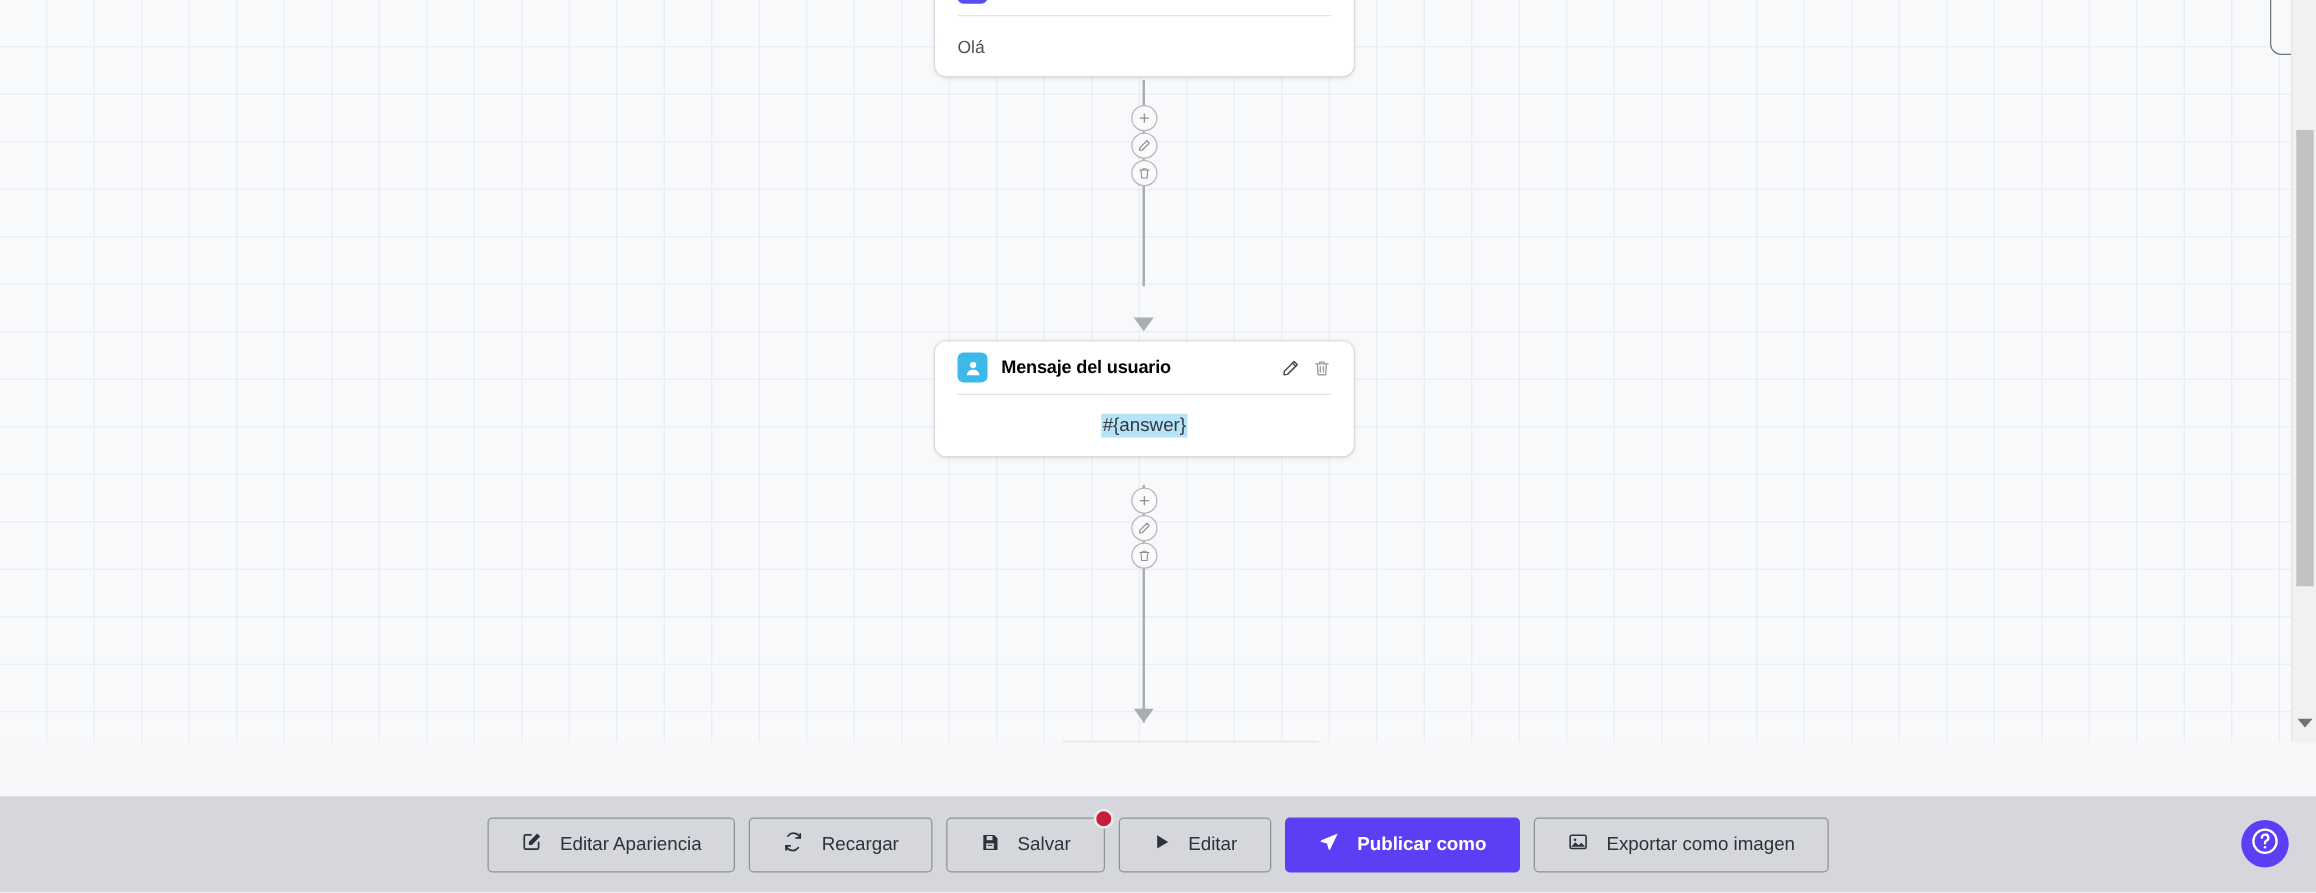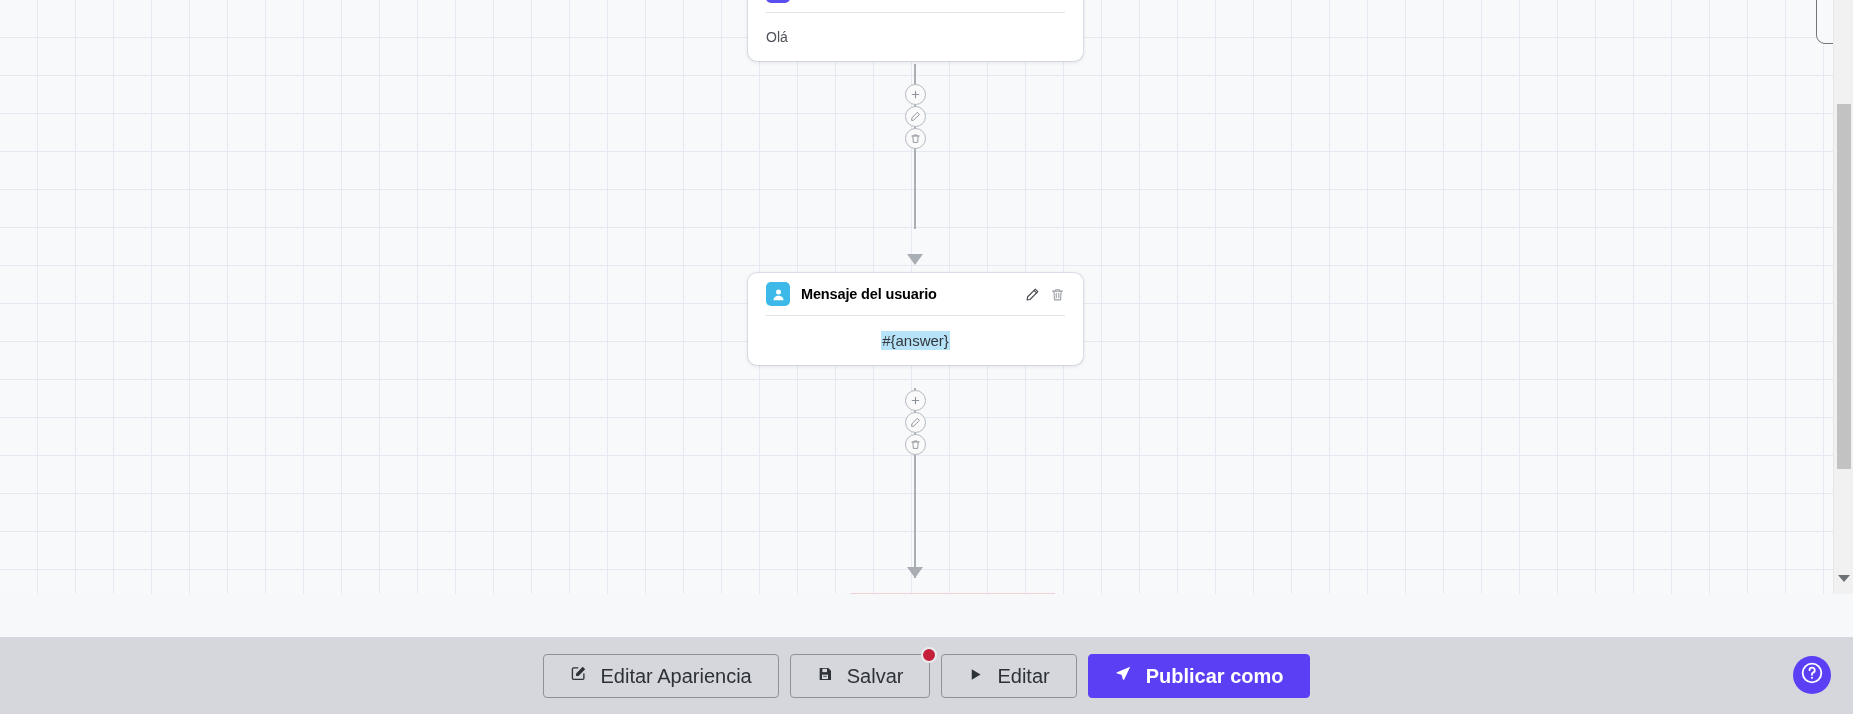--- a/index.html
+++ b/index.html
@@ -195,21 +195,21 @@
     height: 44px;
     min-width: 118px;
     padding: 0 26px;
     background: #d5d7dc;
     border: 1px solid #8f9298;
     border-radius: 4px;
     display: flex;
     align-items: center;
     justify-content: center;
     gap: 14px;
-    font-size: 20px;
+    font-size: 15px;
     color: #2d3138;
     cursor: pointer;
     white-space: nowrap;
   }
   .tbtn.primary {
     background: #5b3ff5;
     border-color: #5b3ff5;
     color: #ffffff;
     font-weight: bold;
   }
@@ -347,20 +347,29 @@
     <div class="tbtn">
       <span>
         <svg width="17" height="17" viewBox="0 0 24 24" fill="none" stroke="#2d3138" stroke-width="1.9" stroke-linecap="round" stroke-linejoin="round">
           <path d="M11 4H5a1.6 1.6 0 0 0-1.6 1.6v13A1.6 1.6 0 0 0 5 20.2h13a1.6 1.6 0 0 0 1.6-1.6v-6"></path>
           <path d="M18 2.6l3.4 3.4L12 15.4H8.6V12z" fill="#2d3138" stroke="none"></path>
         </svg>
       </span>
       <span class="tbtn-label">Editar Apariencia</span>
     </div>
 
+    <div class="tbtn">
+      <span>
+        <svg width="17" height="17" viewBox="0 0 24 24" fill="none" stroke="#2d3138" stroke-width="2" stroke-linecap="round" stroke-linejoin="round">
+          <path d="M20 7.5a8 8 0 0 0-13.8-2.2M4 16.5a8 8 0 0 0 13.8 2.2"></path>
+          <path d="M20 3v4.6h-4.6M4 21v-4.6h4.6"></path>
+        </svg>
+      </span>
+      <span class="tbtn-label">Recargar</span>
+    </div>
 
     <div class="tbtn">
       <span class="badge-dot"></span>
       <span>
         <svg width="16" height="16" viewBox="0 0 24 24" fill="#2d3138" aria-hidden="true">
           <path d="M4 3h13l4 4v14H4z" fill="#2d3138"></path>
           <rect x="8" y="4.2" width="7" height="5" fill="#d5d7dc"></rect>
           <rect x="7.5" y="13" width="9" height="6.5" fill="#d5d7dc"></rect>
           <rect x="9.3" y="14.8" width="5.4" height="1.2" fill="#2d3138"></rect>
         </svg>
@@ -379,20 +388,30 @@
 
     <div class="tbtn primary">
       <span>
         <svg width="17" height="17" viewBox="0 0 24 24" fill="#ffffff" aria-hidden="true">
           <path d="M21.5 2.5L2.8 10.1c-.9.4-.8 1.7.1 1.9l6.4 1.8 1.8 6.4c.3.9 1.5 1 1.9.1z"></path>
         </svg>
       </span>
       <span class="tbtn-label">Publicar como</span>
     </div>
 
+    <div class="tbtn">
+      <span>
+        <svg width="17" height="17" viewBox="0 0 24 24" fill="none" stroke="#2d3138" stroke-width="1.8">
+          <rect x="3" y="4.5" width="18" height="15" rx="1.6"></rect>
+          <circle cx="8.5" cy="9.6" r="1.5" fill="#2d3138" stroke="none"></circle>
+          <path d="M4 17.5l5-5 3.4 3.4 3.2-3 4.4 4.6" fill="#2d3138" stroke="none"></path>
+        </svg>
+      </span>
+      <span class="tbtn-label">Exportar como imagen</span>
+    </div>
   </div>
 
   <div class="help-fab">
     <span>
       <svg width="26" height="26" viewBox="0 0 24 24" fill="none" stroke="#ffffff" stroke-width="1.7" stroke-linecap="round" stroke-linejoin="round">
         <circle cx="12" cy="12" r="8.6"></circle>
         <path d="M9.7 9.4a2.4 2.4 0 1 1 3.2 2.3c-.6.3-.9.8-.9 1.5v.4"></path>
         <circle cx="12" cy="16.4" r="0.95" fill="#ffffff" stroke="none"></circle>
       </svg>
     </span>

